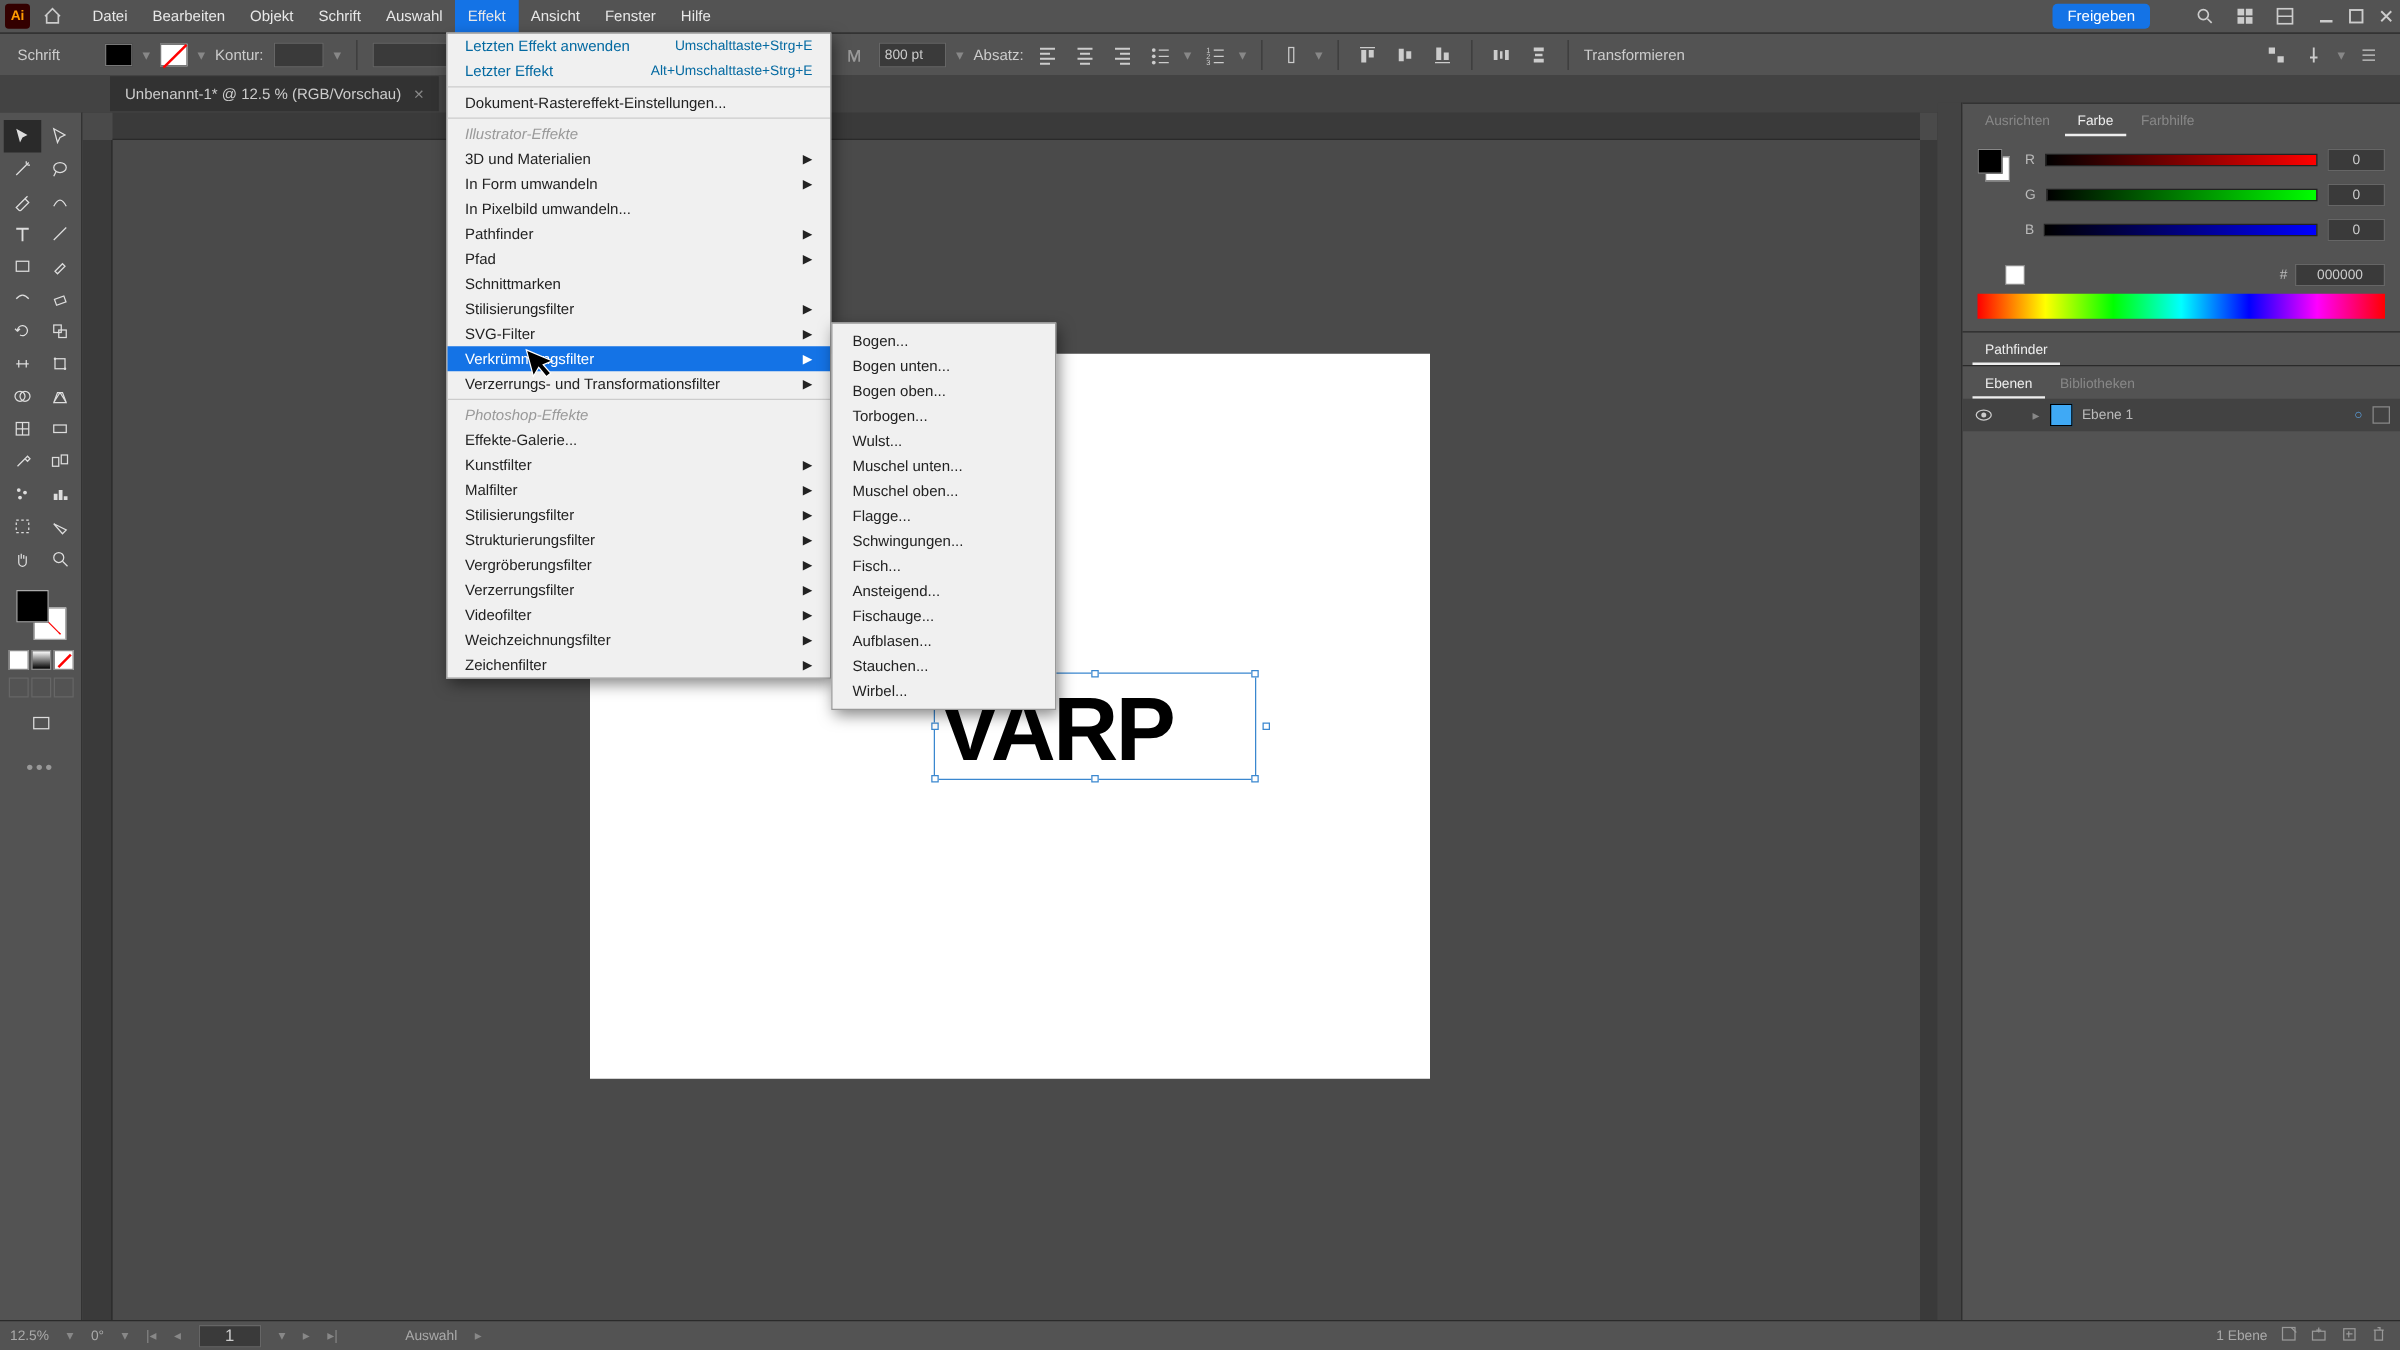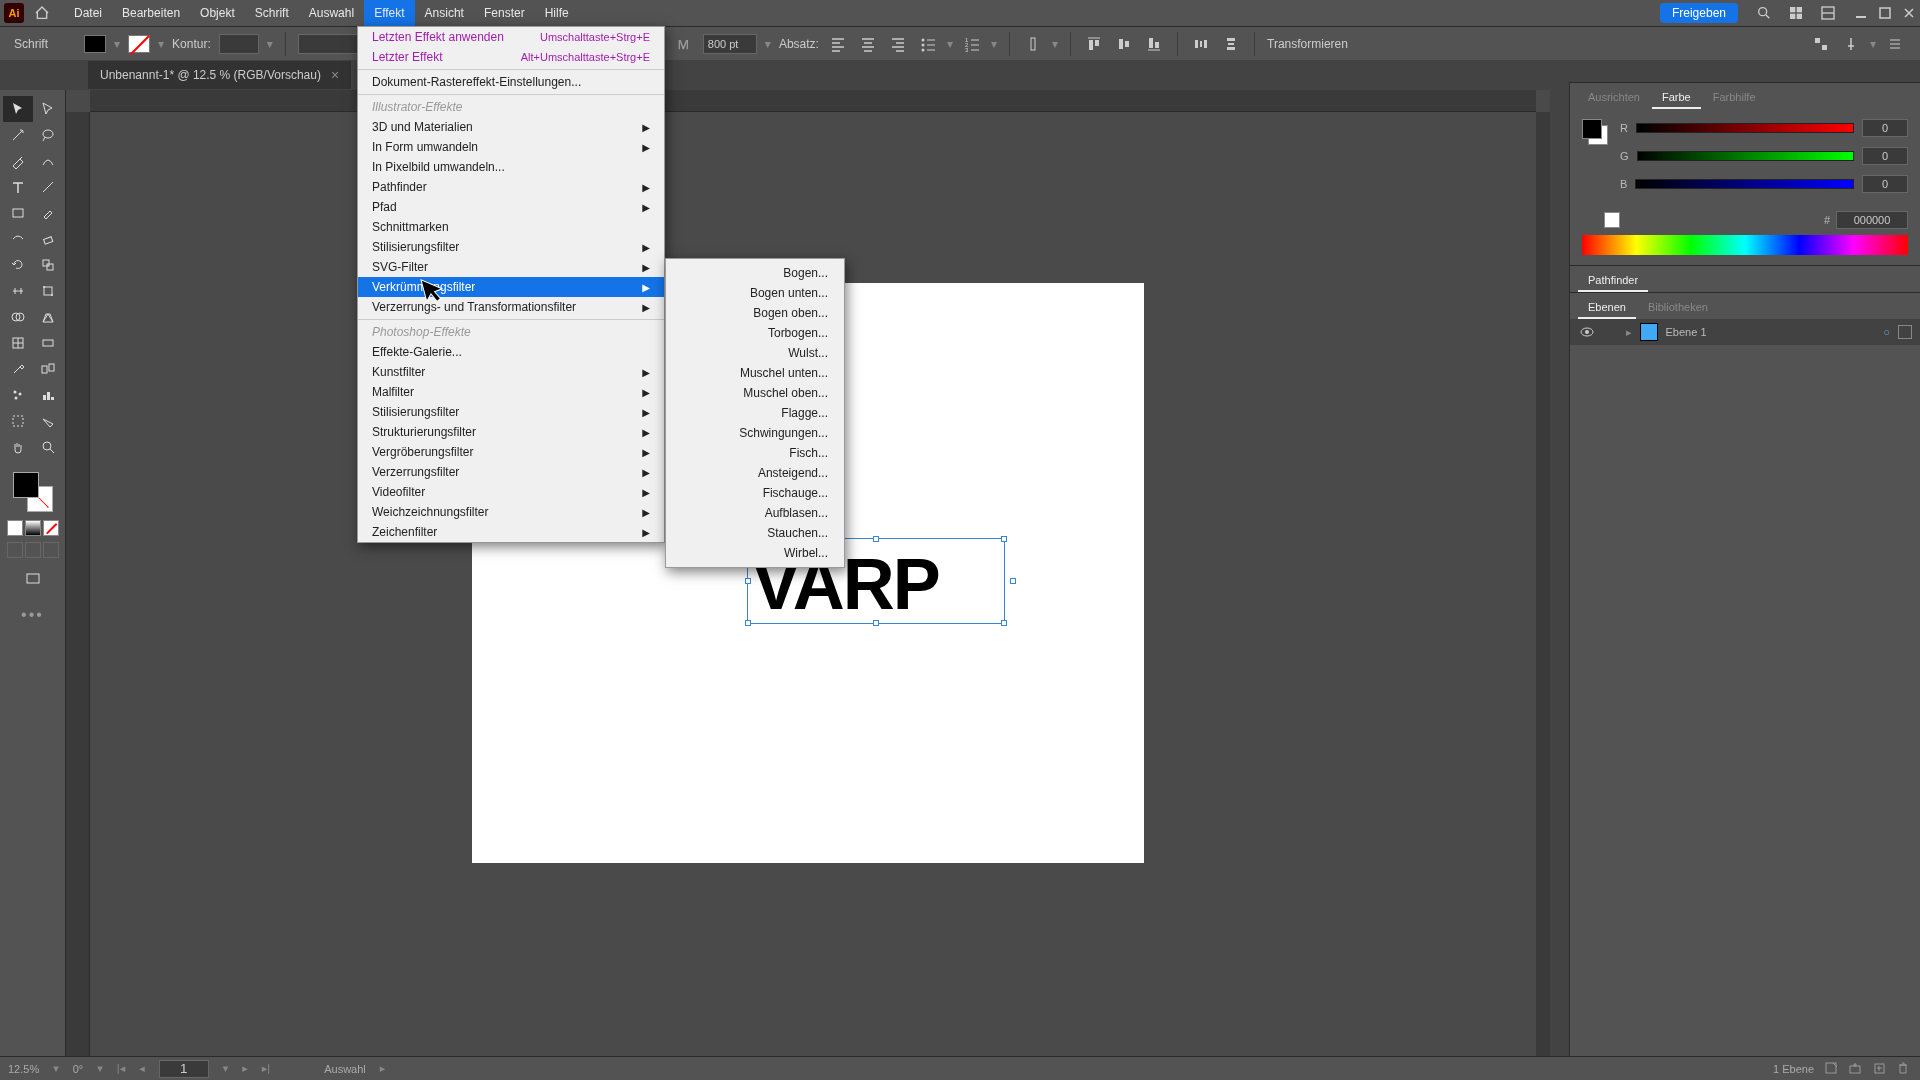--- a/index.html
+++ b/index.html
@@ -5,21 +5,21 @@
 * { margin: 0; padding: 0; box-sizing: border-box; font-family: "Segoe UI", Tahoma, sans-serif; user-select: none; }
 body { background: #323232; width: 1920px; height: 1080px; overflow: hidden; position: relative; }
 
 
 .menubar { height: 26px; background: #535353; display: flex; align-items: center; padding: 0 4px; font-size: 12px; color: #e8e8e8; }
 .menubar .app-icon { width: 20px; height: 20px; background: #330000; color: #ff9a00; display: flex; align-items: center; justify-content: center; font-size: 11px; font-weight: bold; border-radius: 3px; margin-right: 8px; }
 .menubar .home-icon { width: 20px; height: 20px; display: flex; align-items: center; justify-content: center; margin-right: 12px; cursor: pointer; }
 .menubar .menu-item { padding: 0 10px; height: 100%; display: flex; align-items: center; cursor: pointer; }
 .menubar .menu-item.active { background: #1473e6; }
 .menubar .spacer { flex: 1; }
-.menubar .share-btn { background: #1473e6; color: #fff; padding: 3px 12px; border-radius: 4px; font-size: 12px; margin-right: 10px; cursor: pointer; }
+.menubar .share-btn { background: #1473e6; color: #fff; padding: 3px 12px; border-radius: 4px; font-size: 12px; margin-right: 28px; cursor: pointer; }
 .menubar .right-icon { width: 24px; height: 24px; display: flex; align-items: center; justify-content: center; margin: 0 4px; color: #ccc; cursor: pointer; }
 .win-controls { display: flex; gap: 10px; margin-left: 10px; }
 .win-controls span { width: 14px; height: 14px; display: block; cursor: pointer; }
 
 
 .controlbar { height: 34px; background: #535353; border-top: 1px solid #2a2a2a; display: flex; align-items: center; padding: 0 14px; font-size: 12px; color: #ccc; gap: 8px; }
 .controlbar .swatch { width: 22px; height: 18px; border: 1px solid #777; }
 .controlbar .swatch.black { background: #000; }
 .controlbar .swatch.redslash { background: #fff; position: relative; }
 .controlbar .swatch.redslash::after { content: ''; position: absolute; left: -2px; top: 8px; width: 26px; height: 2px; background: #ff0000; transform: rotate(-45deg); }
@@ -80,26 +80,26 @@
 
 .rightdock { position: absolute; top: 82px; right: 350px; bottom: 24px; width: 20px; background: #434343; border-right: 1px solid #2a2a2a; }
 
 
 .statusbar { position: absolute; bottom: 0; left: 0; right: 0; height: 24px; background: #535353; display: flex; align-items: center; font-size: 11px; color: #aaa; padding: 0 8px; gap: 14px; border-top: 1px solid #2a2a2a; }
 .statusbar .rstatus { position:absolute; right:10px; display:flex; gap:10px; align-items:center;}
 
 
 .dropdown { position: absolute; top: 26px; left: 357px; width: 308px; background: #f0f0f0; border: 1px solid #999; box-shadow: 2px 4px 12px rgba(0,0,0,.5); font-size: 12px; color: #222; z-index: 100; }
 .dropdown .ditem { padding: 3px 14px; display: flex; justify-content: space-between; align-items: center; cursor: pointer; position: relative; }
-.dropdown .ditem.disabled { color: #a21caf; }
+.dropdown .ditem.disabled { color: #0369a1; }
 .dropdown .ditem.highlight { background: #1473e6; color: #fff; }
 .dropdown .sep { height: 1px; background: #ccc; margin: 2px 0; }
 .dropdown .section-label { padding: 3px 14px; color: #999; font-style: italic; }
 .dropdown .arrow { font-size: 10px; }
-.submenu { position: absolute; top: 258px; left: 665px; width: 180px; background: #f0f0f0; border: 1px solid #999; box-shadow: 2px 4px 12px rgba(0,0,0,.5); font-size: 12px; color: #222; z-index: 101; padding: 4px 0; text-align: right; }
+.submenu { position: absolute; top: 258px; left: 665px; width: 180px; background: #f0f0f0; border: 1px solid #999; box-shadow: 2px 4px 12px rgba(0,0,0,.5); font-size: 12px; color: #222; z-index: 101; padding: 4px 0; }
 .submenu .ditem { padding: 3px 16px; cursor: pointer; }
 
 
 .cursor { position: absolute; top: 275px; left: 421px; z-index: 200; pointer-events: none; font-size: 26px; color: #000; transform: rotate(-15deg); text-shadow: 1px 1px 0 #fff; }
 
 svg { pointer-events: none; }
 </style>
 </head>
 <body>
 

